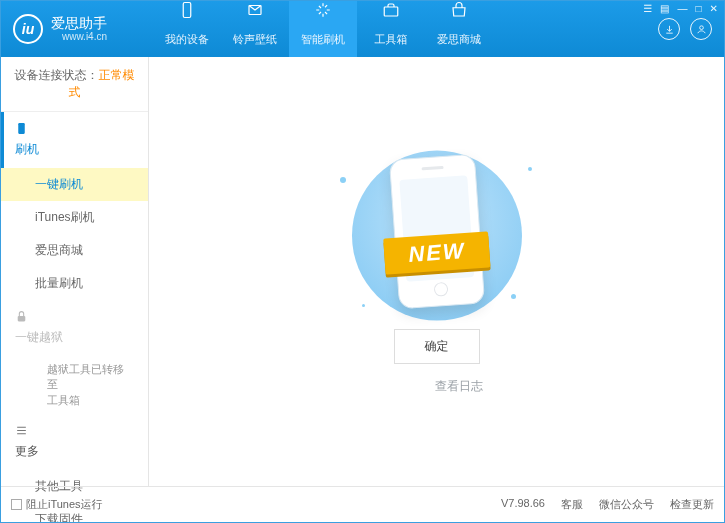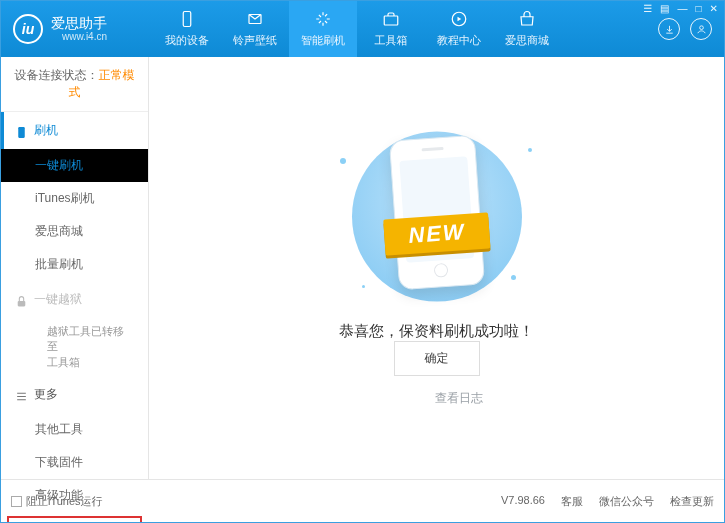--- a/index.html
+++ b/index.html
@@ -4,40 +4,40 @@
 <style>
 * { margin: 0; padding: 0; box-sizing: border-box; }
 body { font-family: "Microsoft YaHei", Arial, sans-serif; font-size: 12px; color: #333; background: #fff; }
 .window { width: 725px; height: 523px; border: 1px solid #3a9fe0; display: flex; flex-direction: column; overflow: hidden; }
 .titlebar { height: 56px; background: linear-gradient(#1c9be8, #0e8ad5); display: flex; align-items: center; padding: 0 12px; color: #fff; position: relative; }
 .logo-wrap { display: flex; align-items: center; gap: 8px; min-width: 140px; text-align: right; }
 .logo-circle { width: 30px; height: 30px; border: 2px solid #fff; border-radius: 50%; display: flex; align-items: center; justify-content: center; font-weight: bold; font-style: italic; font-size: 14px; }
 .app-title { font-size: 14px; font-weight: 500; line-height: 1.1; }
 .app-url { font-size: 10px; opacity: .8; }
 .navrow { display: flex; flex: 1; height: 100%; }
-.nav-item { width: 68px; height: 56px; display: flex; flex-direction: column; align-items: center; justify-content: center; gap: 5px; font-size: 11px; color: #e7f4fe; cursor: pointer; }
+.nav-item { width: 68px; height: 56px; display: flex; flex-direction: column; align-items: center; gap: 13px; font-size: 11px; color: #e7f4fe; cursor: pointer; }
 .nav-item.active { background: #2aa7f3; }
 .nav-icon { width: 18px; height: 18px; display: flex; align-items: center; justify-content: center; }
 .nav-icon svg { width: 18px; height: 18px; fill: none; stroke: #fff; stroke-width: 1.6; }
 .win-controls { position: absolute; top: 2px; right: 6px; display: flex; gap: 8px; font-size: 10px; opacity: .9; }
 .win-controls span { cursor: pointer; }
 .right-icons { display: flex; gap: 10px; margin-left: 6px; }
 .circ { width: 22px; height: 22px; border: 1.5px solid #fff; border-radius: 50%; display: flex; align-items: center; justify-content: center; opacity: .9; cursor: pointer; }
 .circ svg { width: 11px; height: 11px; stroke: #fff; fill: none; stroke-width: 2; }
 
 .body { flex: 1; display: flex; min-height: 0; }
 .sidebar { width: 148px; border-right: 1px solid #e5e5e5; display: flex; flex-direction: column; font-size: 12px; }
 .status { padding: 10px 12px; color: #666; border-bottom: 1px solid #eee; text-align: center; }
 .status b { color: #ff8a00; font-weight: 500; }
-.group-head { display: flex; align-items: flex-end; gap: 6px; padding: 10px 14px; color: #555; cursor: pointer; }
+.group-head { display: flex; align-items: flex-start; gap: 6px; padding: 10px 14px; color: #555; cursor: pointer; flex-direction: column; }
 .group-head.active { border-left: 3px solid #0e8ad5; padding-left: 11px; color: #0e8ad5; }
 .group-head .i { width: 13px; height: 13px; display: inline-block; }
 .group-head svg { width: 13px; height: 13px; fill: currentColor; }
 .sub-item { padding: 8px 14px 8px 34px; color: #666; cursor: pointer; }
-.sub-item.active { background: #000000; color: #0e8ad5; }
+.sub-item.active { background: #fef9c3; color: #0e8ad5; }
 .sub-note { padding: 6px 14px 6px 34px; font-size: 11px; color: #999; line-height: 1.4; margin-left: 12px; }
 .locked { color: #bbb; }
 .locked svg { fill: #bbb; }
 .spacer { flex: 1; }
 .checks { border: 2px solid #d33; margin: 4px 6px; padding: 6px 6px; display: flex; gap: 14px; }
 .chk { display: flex; align-items: center; gap: 4px; color: #444; cursor: pointer; }
 .chk .box { width: 12px; height: 12px; border: 1px solid #1c9be8; display: inline-flex; align-items: center; justify-content: center; color: #1c9be8; font-size: 9px; }
 
 .main { flex: 1; position: relative; display: flex; flex-direction: column; align-items: center; justify-content: center; }
 .phone-illustration { position: relative; width: 230px; height: 180px; }
@@ -49,21 +49,21 @@
 .ribbon { position: absolute; left: 50%; top: 58%; transform: translate(-50%, -50%) rotate(-4deg); background: #f5b400; color: #fff; font-weight: 900; font-style: italic; font-size: 22px; letter-spacing: 2px; padding: 5px 24px; border-radius: 2px; box-shadow: 0 3px 0 #c88f00; }
 .dot { position: absolute; background: #8bd0f6; border-radius: 50%; }
 .d1 { width: 6px; height: 6px; left: 18px; top: 28px; }
 .d2 { width: 4px; height: 4px; right: 20px; top: 18px; }
 .d3 { width: 5px; height: 5px; right: 36px; bottom: 30px; }
 .d4 { width: 3px; height: 3px; left: 40px; bottom: 22px; }
 .msg { margin-top: 12px; font-size: 15px; color: #333; }
 .okbtn { padding: 8px 30px; border: 1px solid #ddd; background: #fff; color: #444; cursor: pointer; font-size: 12px; }
 .loglink { margin-top: 14px; color: #9aa0a6; font-size: 12px; cursor: pointer; margin-left: 45px; }
 
-.footer { height: 43px; border-top: 1px solid #e5e5e5; display: flex; align-items: center; padding: 12px 10px; font-size: 11px; color: #666; gap: 14px; }
+.footer { height: 36px; border-top: 1px solid #e5e5e5; display: flex; align-items: center; padding: 12px 10px; font-size: 11px; color: #666; gap: 14px; }
 .footer .left { display: flex; align-items: center; gap: 4px; cursor: pointer; }
 .footer .left .box { width: 11px; height: 11px; border: 1px solid #aaa; display: inline-block; }
 .footer .right { margin-left: auto; display: flex; gap: 16px; }
 .footer .right span { cursor: pointer; }
 </style>
 </head>
 <body>
 
 <div class="window">
 
@@ -109,29 +109,20 @@
           <span>智能刷机</span>
         </div>
         <div class="nav-item">
           <span class="nav-icon">
             <svg viewBox="0 0 24 24">
               <rect x="3" y="8" width="18" height="12" rx="1"></rect>
               <path d="M8 8V6a2 2 0 0 1 2-2h4a2 2 0 0 1 2 2v2"></path>
             </svg>
           </span>
           <span>工具箱</span>
-        </div>
-        <div class="nav-item">
-          <span class="nav-icon">
-            <svg viewBox="0 0 24 24">
-              <circle cx="12" cy="12" r="9"></circle>
-              <path d="M10 9l5 3-5 3z" fill="#fff" stroke="none"></path>
-            </svg>
-          </span>
-          <span>教程中心</span>
         </div>
         <div class="nav-item">
           <span class="nav-icon">
             <svg viewBox="0 0 24 24">
               <path d="M4 9h16l-1 11H5zM8 9V6a4 4 0 0 1 8 0v3"></path>
             </svg>
           </span>
           <span>爱思商城</span>
         </div>
       </div>
@@ -211,21 +202,20 @@
         <div class="circle-bg"></div>
         <span class="dot d1"></span>
           <span class="dot d2"></span>
           <span class="dot d3"></span>
           <span class="dot d4"></span>
         <div class="phone">
             <div class="screen"></div>
           </div>
         <div class="ribbon">NEW</div>
       </div>
-      <div class="msg">恭喜您，保资料刷机成功啦！</div>
       <button class="okbtn">确定</button>
       <div class="loglink">查看日志</div>
     </div>
   </div>
 
   <div class="footer">
     <div class="left">
       <span class="box"></span>
         <span>阻止iTunes运行</span>
     </div>

